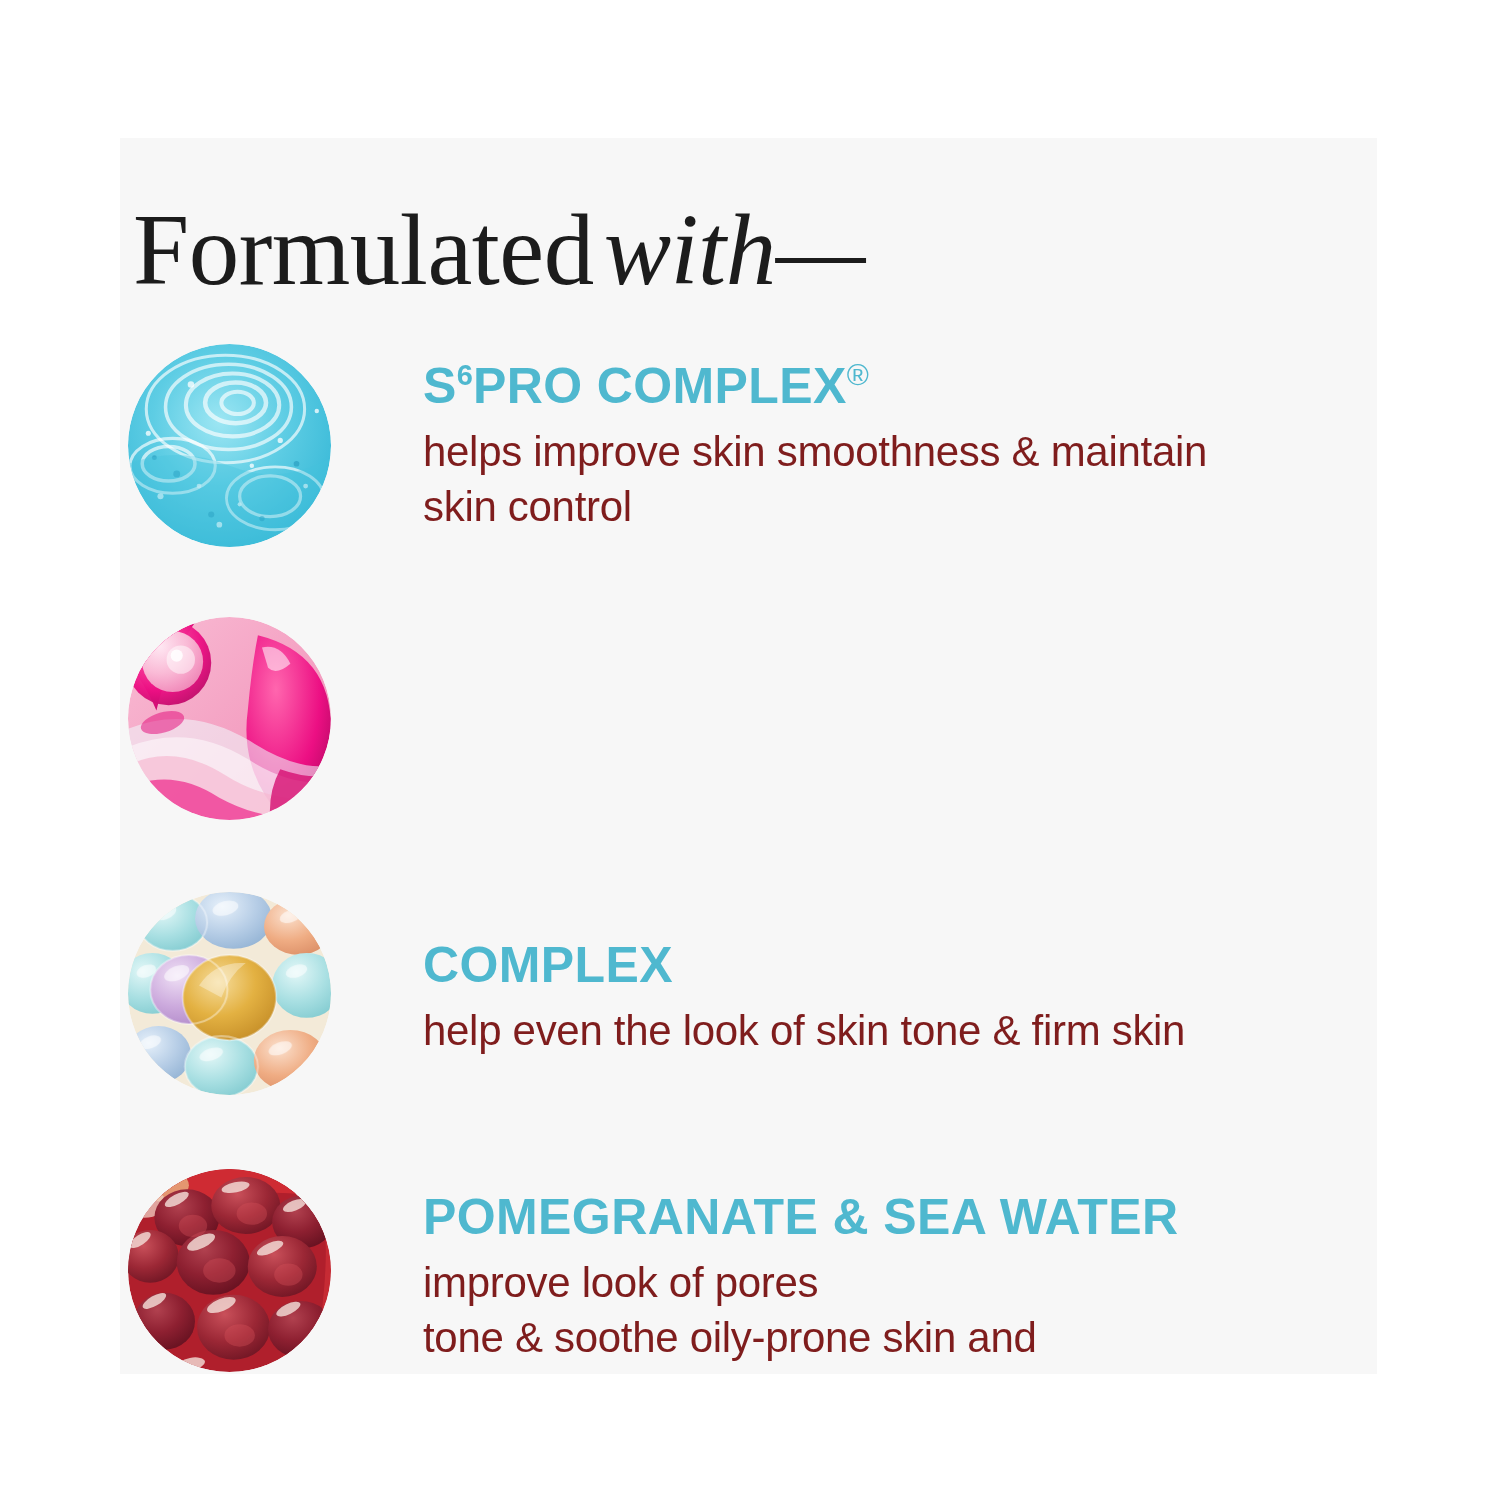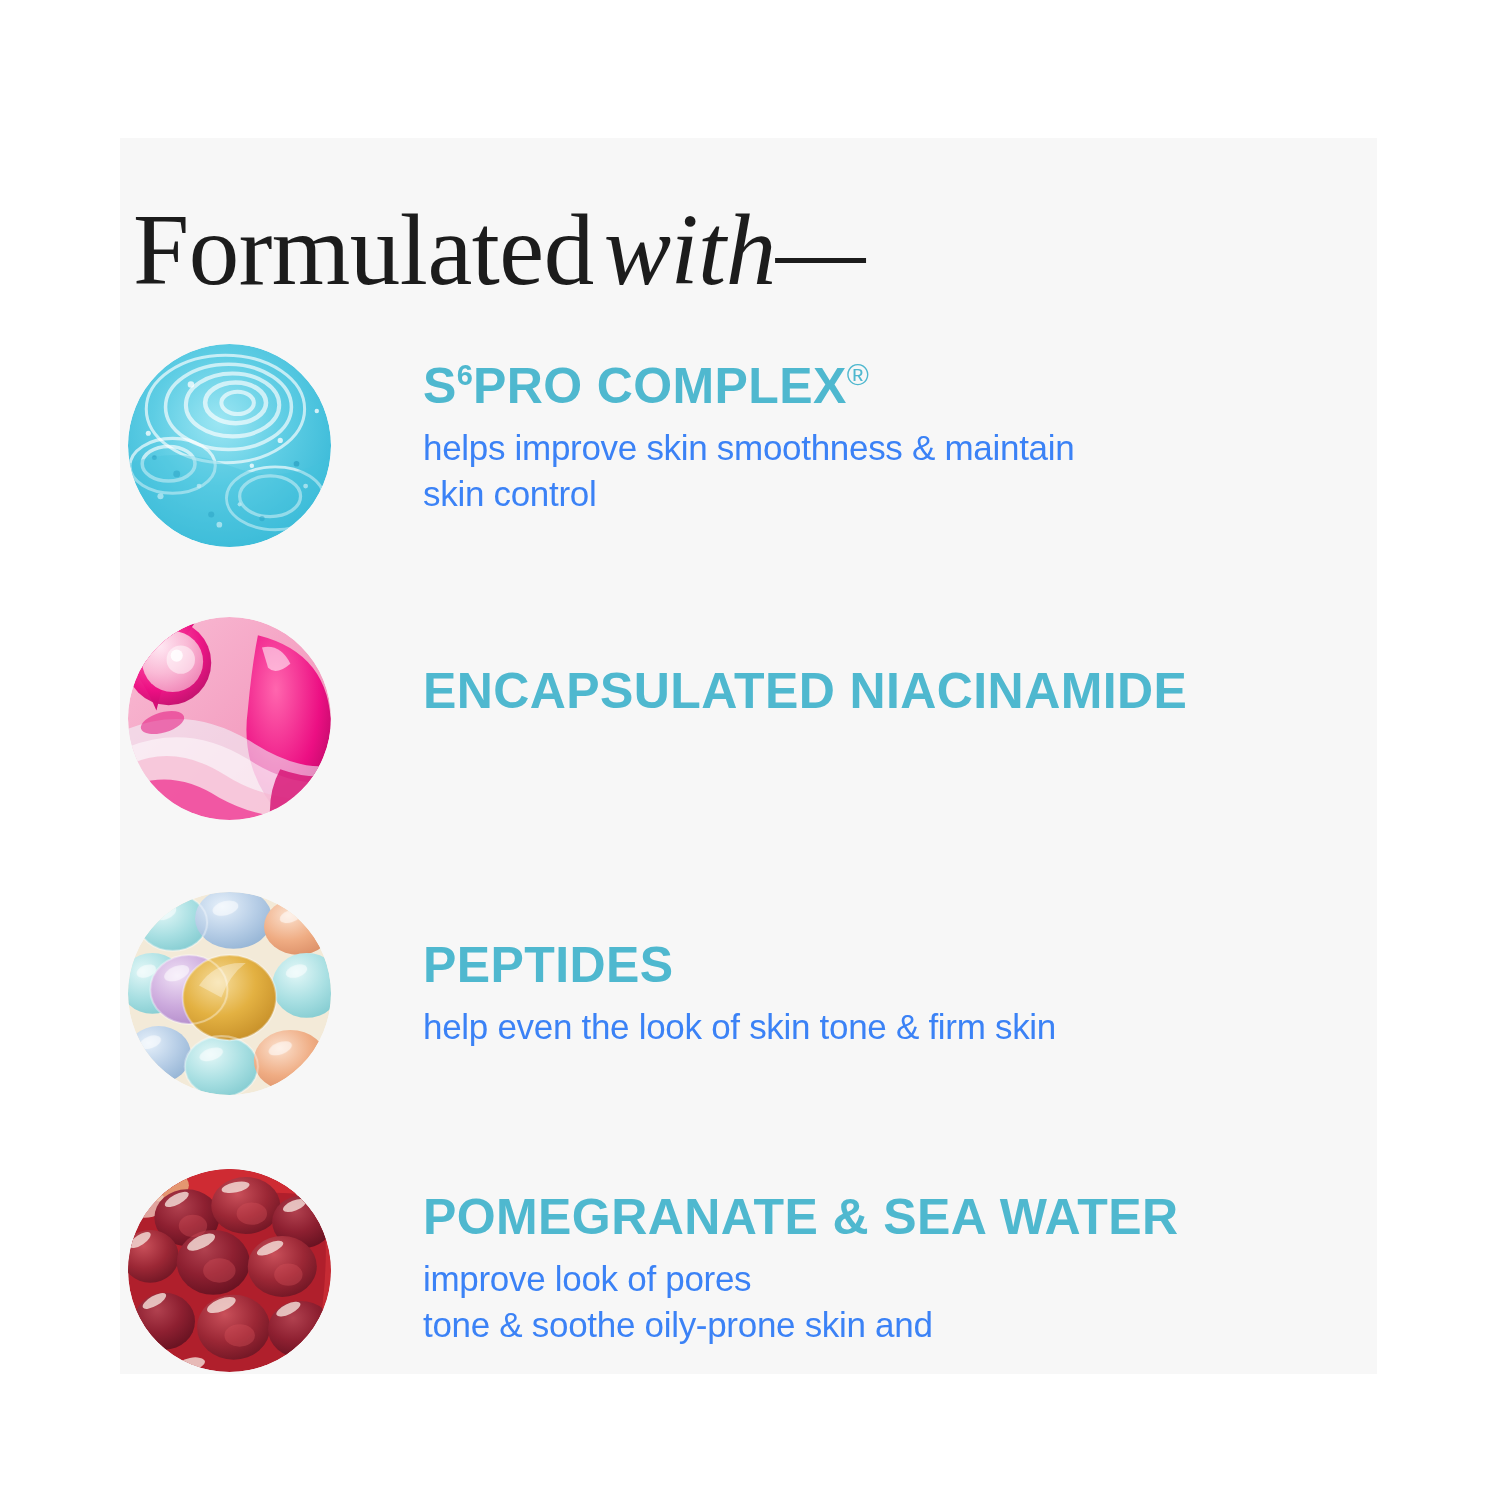--- a/index.html
+++ b/index.html
@@ -92,23 +92,23 @@
   .ing-title .reg {
     font-size: 0.60em;
     vertical-align: super;
     line-height: 0;
     font-weight: 400;
   }
 
   .ing-desc {
     font-family: "Liberation Sans", sans-serif;
     font-weight: 400;
-    font-size: 35px;
+    font-size: 42px;
     line-height: 1.30;
-    color: #3b82f6;
+    color: #7f1d1d;
     margin: 0;
     letter-spacing: -0.3px;
   }
   .ing-desc .ln { display: block; white-space: nowrap; }
 
   
   #row-0 .swatch { top: 336px; }
   #row-0 .copy   { top: 353px; }
 
   #row-1 .swatch { top: 609px; }
@@ -225,21 +225,20 @@
           <path d="M0 110 Q60 86 120 122 Q166 152 200 146 L200 200 L0 200 Z" fill="#f0fafd" opacity="0.55"></path>
           <path d="M0 128 Q60 104 118 140 Q162 168 200 162 L200 200 L0 200 Z" fill="#ffffff" opacity="0.5"></path>
           <path d="M0 146 Q46 124 96 156 Q140 184 200 180 L200 200 L0 200 Z" fill="#f6b9d2" opacity="0.7"></path>
           <path d="M0 168 Q44 148 90 178 Q130 200 176 198 L200 200 L0 200 Z" fill="#ee2d8d" opacity="0.72"></path>
           <ellipse cx="34" cy="104" rx="22" ry="10" fill="#e4167f" opacity="0.55" transform="rotate(-16 34 104)"></ellipse>
           <path d="M150 150 Q178 160 200 156 L200 200 L140 200 Q138 172 150 150 Z" fill="#d60f72" opacity="0.8"></path>
         </g>
       </svg>
     </div>
     <div class="copy">
-      <div class="ing-title">ENCAPSULATED NIACINAMIDE</div>
     </div>
   </div>
 
   <div class="row" id="row-2">
     <div class="swatch">
       <svg viewBox="0 0 200 200" xmlns="http://www.w3.org/2000/svg" aria-hidden="true">
         <defs>
           <clipPath id="c2">
               <circle cx="100" cy="100" r="100"></circle>
             </clipPath>
@@ -296,21 +295,21 @@
           <g stroke="#ffffff" stroke-opacity="0.4" fill="none" stroke-width="2">
             <ellipse cx="44" cy="30" rx="34" ry="28"></ellipse>
             <ellipse cx="60" cy="96" rx="38" ry="34"></ellipse>
             <ellipse cx="100" cy="104" rx="46" ry="42"></ellipse>
             <ellipse cx="92" cy="172" rx="36" ry="30"></ellipse>
           </g>
         </g>
       </svg>
     </div>
     <div class="copy">
-      <div class="ing-title">PEPTIDES</div>
+      <div class="ing-title">COMPLEX</div>
       <p class="ing-desc">
         <span class="ln">help even the look of skin tone &amp; firm skin</span>
       </p>
     </div>
   </div>
 
   <div class="row" id="row-3">
     <div class="swatch">
       <svg viewBox="0 0 200 200" xmlns="http://www.w3.org/2000/svg" aria-hidden="true">
         <defs>

